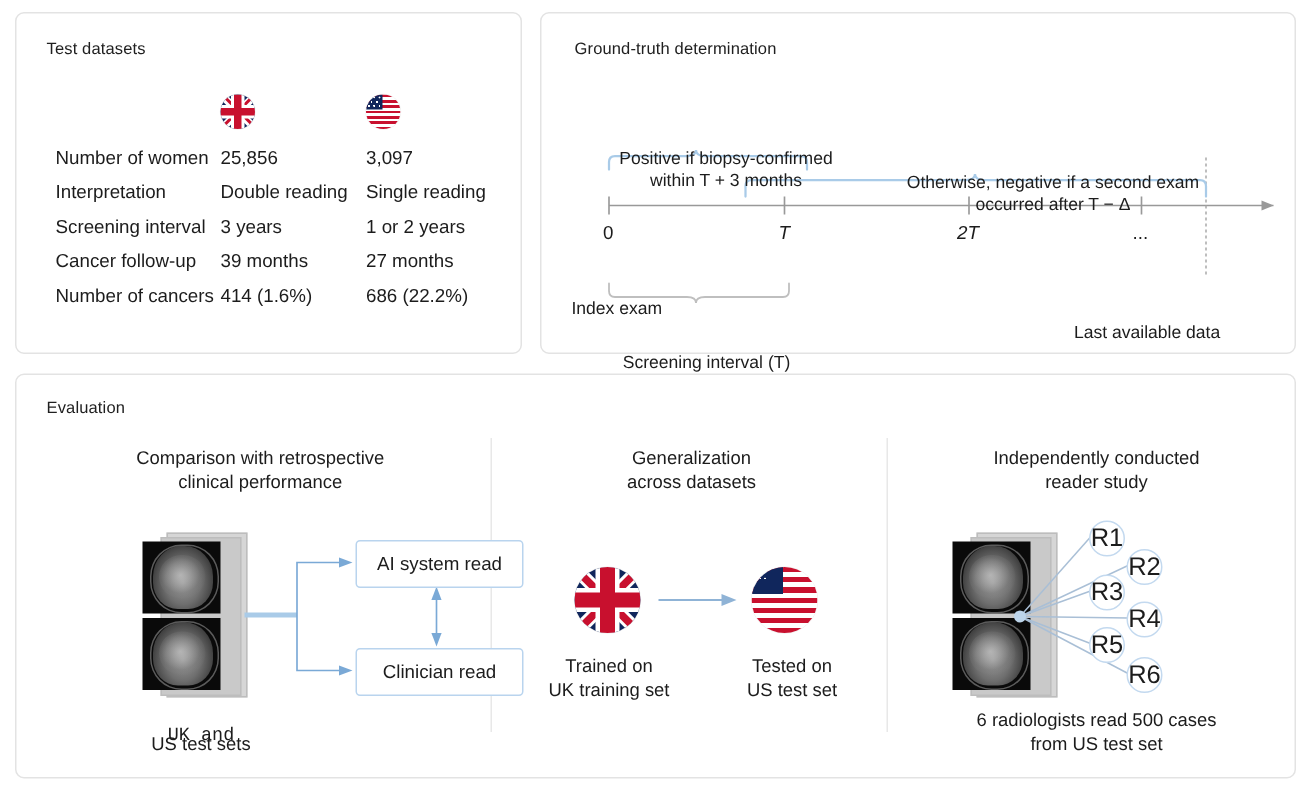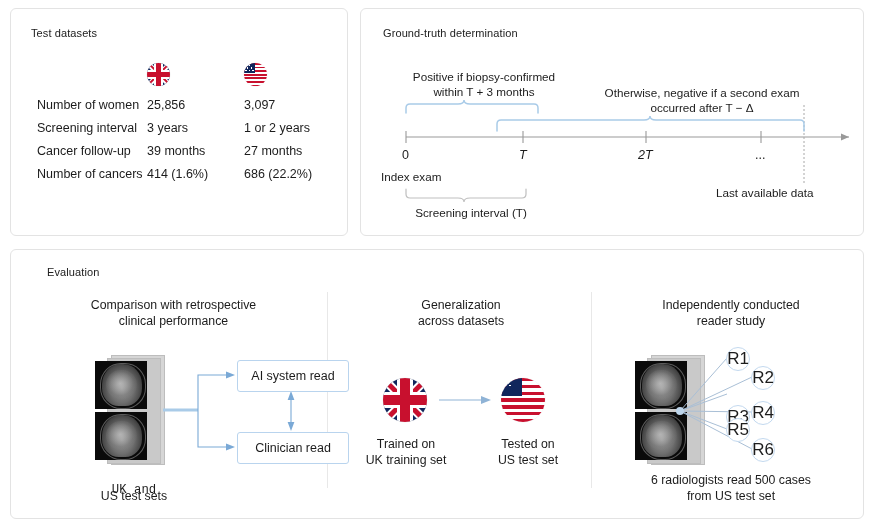--- a/index.html
+++ b/index.html
@@ -69,21 +69,21 @@
                radial-gradient(circle at 5.5px 2px,#fff 0 .6px,transparent .7px),
                radial-gradient(circle at 9px 2px,#fff 0 .6px,transparent .7px),
                radial-gradient(circle at 3.7px 5px,#fff 0 .6px,transparent .7px),
                radial-gradient(circle at 7.3px 5px,#fff 0 .6px,transparent .7px),
                radial-gradient(circle at 2px 7.6px,#fff 0 .6px,transparent .7px),
                radial-gradient(circle at 5.5px 7.6px,#fff 0 .6px,transparent .7px),
                radial-gradient(circle at 9px 7.6px,#fff 0 .6px,transparent .7px);}
 
   
   #gt-svg{position:absolute;left:0;top:0;}
-  .gt-label{position:absolute;font-size:11.7px;color:#1c1c1c;white-space:nowrap;text-align:center;line-height:15px;}
+  .gt-label{position:absolute;font-size:11.7px;color:#1c1c1c;white-space:nowrap;text-align:center;line-height:15px;margin-top:29px;}
   .gt-tick{position:absolute;font-size:12.5px;color:#1c1c1c;}
   .ital{font-style:italic;}
 
   
   .col-title{position:absolute;font-size:12.3px;color:#1c1c1c;text-align:center;line-height:16px;white-space:nowrap;}
   .col-caption{position:absolute;font-size:12.3px;color:#1c1c1c;text-align:center;line-height:16px;white-space:nowrap;}
   .divider{position:absolute;width:1px;background:#e8e8e8;}
 
   .readbox{
     position:absolute;border:1px solid #b9d4ee;border-radius:3px;background:#fff;
@@ -139,20 +139,25 @@
         </span>
       </div>
     </div>
 
     <div class="ds-row">
       <div class="ds-c0">Number of women</div>
       <div class="ds-c1">25,856</div>
       <div class="ds-c2">3,097</div>
     </div>
     <div class="ds-row">
+      <div class="ds-c0">Interpretation</div>
+      <div class="ds-c1">Double reading</div>
+      <div class="ds-c2">Single reading</div>
+    </div>
+    <div class="ds-row">
       <div class="ds-c0">Screening interval</div>
       <div class="ds-c1">3 years</div>
       <div class="ds-c2">1 or 2 years</div>
     </div>
     <div class="ds-row">
       <div class="ds-c0">Cancer follow-up</div>
       <div class="ds-c1">39 months</div>
       <div class="ds-c2">27 months</div>
     </div>
     <div class="ds-row">
@@ -196,21 +201,21 @@
   <div class="gt-tick ital" style="left:158px;top:139px;">T</div>
   <div class="gt-tick ital" style="left:277px;top:139px;">2T</div>
   <div class="gt-tick" style="left:394px;top:139px;">...</div>
 
   <div class="gt-label" style="left:20px;top:160px;width:110px;text-align:left;">Index exam</div>
   <div class="gt-label" style="left:355px;top:176px;width:140px;text-align:left;">Last available data</div>
   <div class="gt-label" style="left:30px;top:196px;width:160px;">Screening interval (T)</div>
 </div>
 
 <div class="card" id="card-evaluation">
-  <div class="card-title" style="left:20px;top:16px;margin-left:16px;">Evaluation</div>
+  <div class="card-title" style="left:20px;top:16px;">Evaluation</div>
 
   <div class="divider" style="left:316px;top:42px;height:196px;"></div>
   <div class="divider" style="left:580px;top:42px;height:196px;"></div>
 
   <div class="col-title" style="left:35px;top:47px;width:255px;">Comparison with retrospective</div>
   <div class="col-title" style="left:35px;top:63px;width:255px;">clinical performance</div>
 
   <div class="mammo-stack" style="left:78px;top:105px;width:90px;height:110px;">
     <div class="sheet s2" style="left:22px;top:0;width:52px;height:108px;"></div>
     <div class="sheet" style="left:18px;top:3px;width:52px;height:104px;"></div>
@@ -295,20 +300,20 @@
     <line x1="669" y1="161" x2="741" y2="127" stroke="#a9bfd6" stroke-width="1"></line>
     <line x1="669" y1="161" x2="716" y2="144" stroke="#a9bfd6" stroke-width="1"></line>
     <line x1="669" y1="161" x2="741" y2="162" stroke="#a9bfd6" stroke-width="1"></line>
     <line x1="669" y1="161" x2="716" y2="179" stroke="#a9bfd6" stroke-width="1"></line>
     <line x1="669" y1="161" x2="741" y2="199" stroke="#a9bfd6" stroke-width="1"></line>
     <circle cx="669" cy="161" r="4" fill="#bcd4ea"></circle>
   </svg>
 
   <div class="rcircle" style="left:715px;top:97px;">R1</div>
   <div class="rcircle" style="left:740px;top:116px;">R2</div>
-  <div class="rcircle" style="left:715px;top:133px;margin-top:22px;">R3</div>
+  <div class="rcircle" style="left:715px;top:133px;">R3</div>
   <div class="rcircle" style="left:740px;top:151px;">R4</div>
   <div class="rcircle" style="left:715px;top:168px;">R5</div>
   <div class="rcircle" style="left:740px;top:188px;">R6</div>
 
   <div class="col-caption" style="left:595px;top:222px;width:250px;">6 radiologists read 500 cases</div>
   <div class="col-caption" style="left:595px;top:238px;width:250px;">from US test set</div>
 </div>
 
 </body></html>

